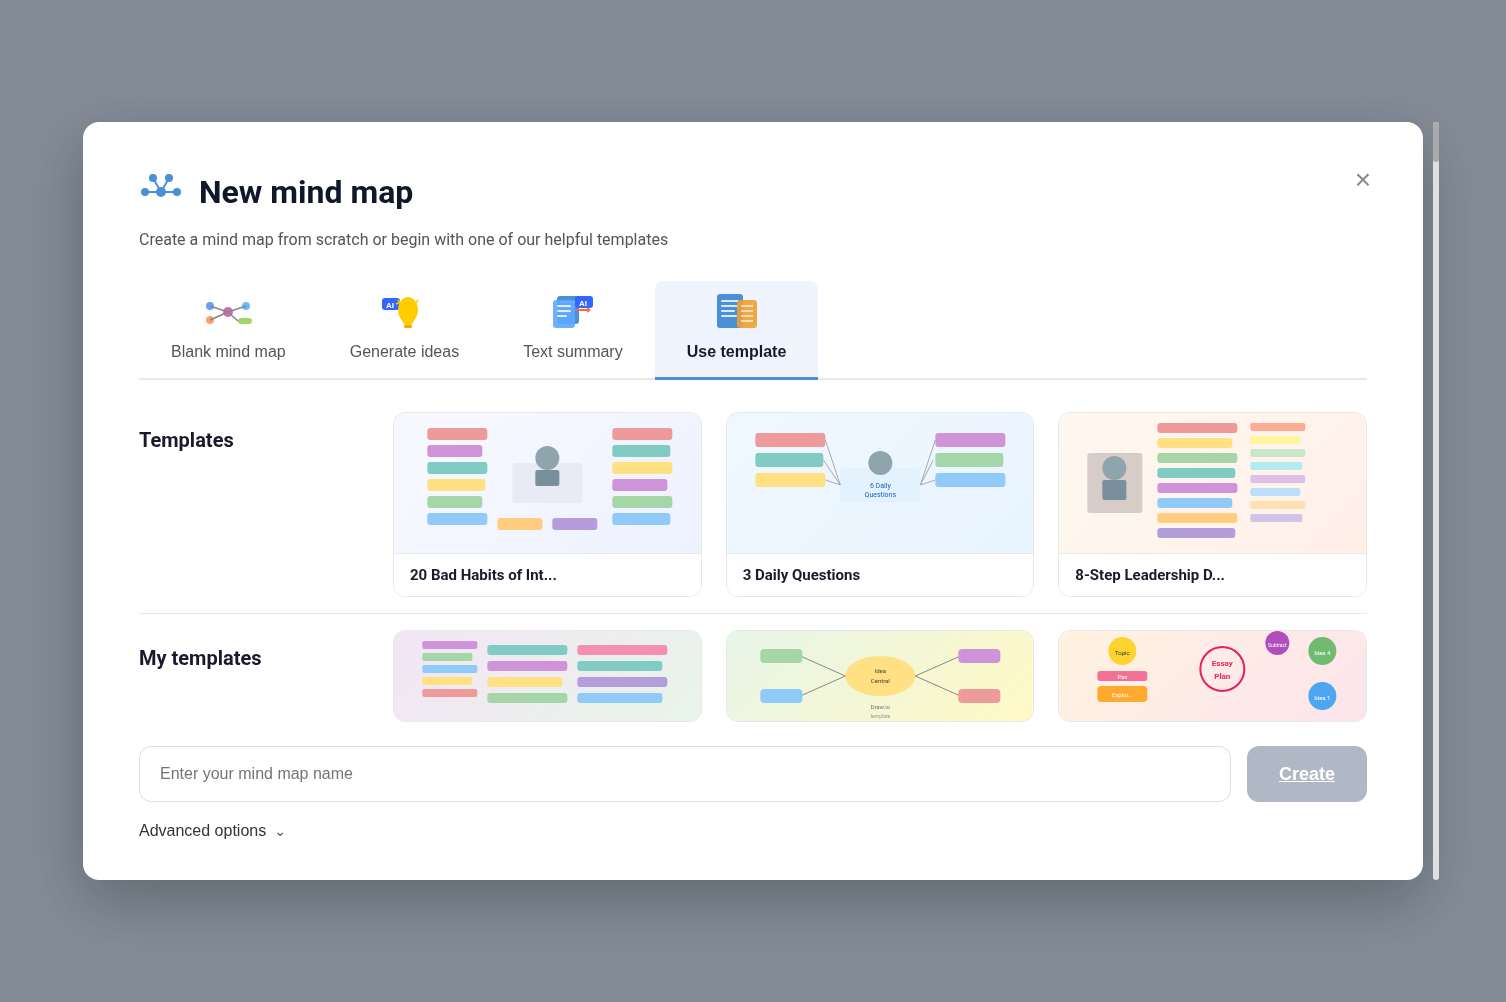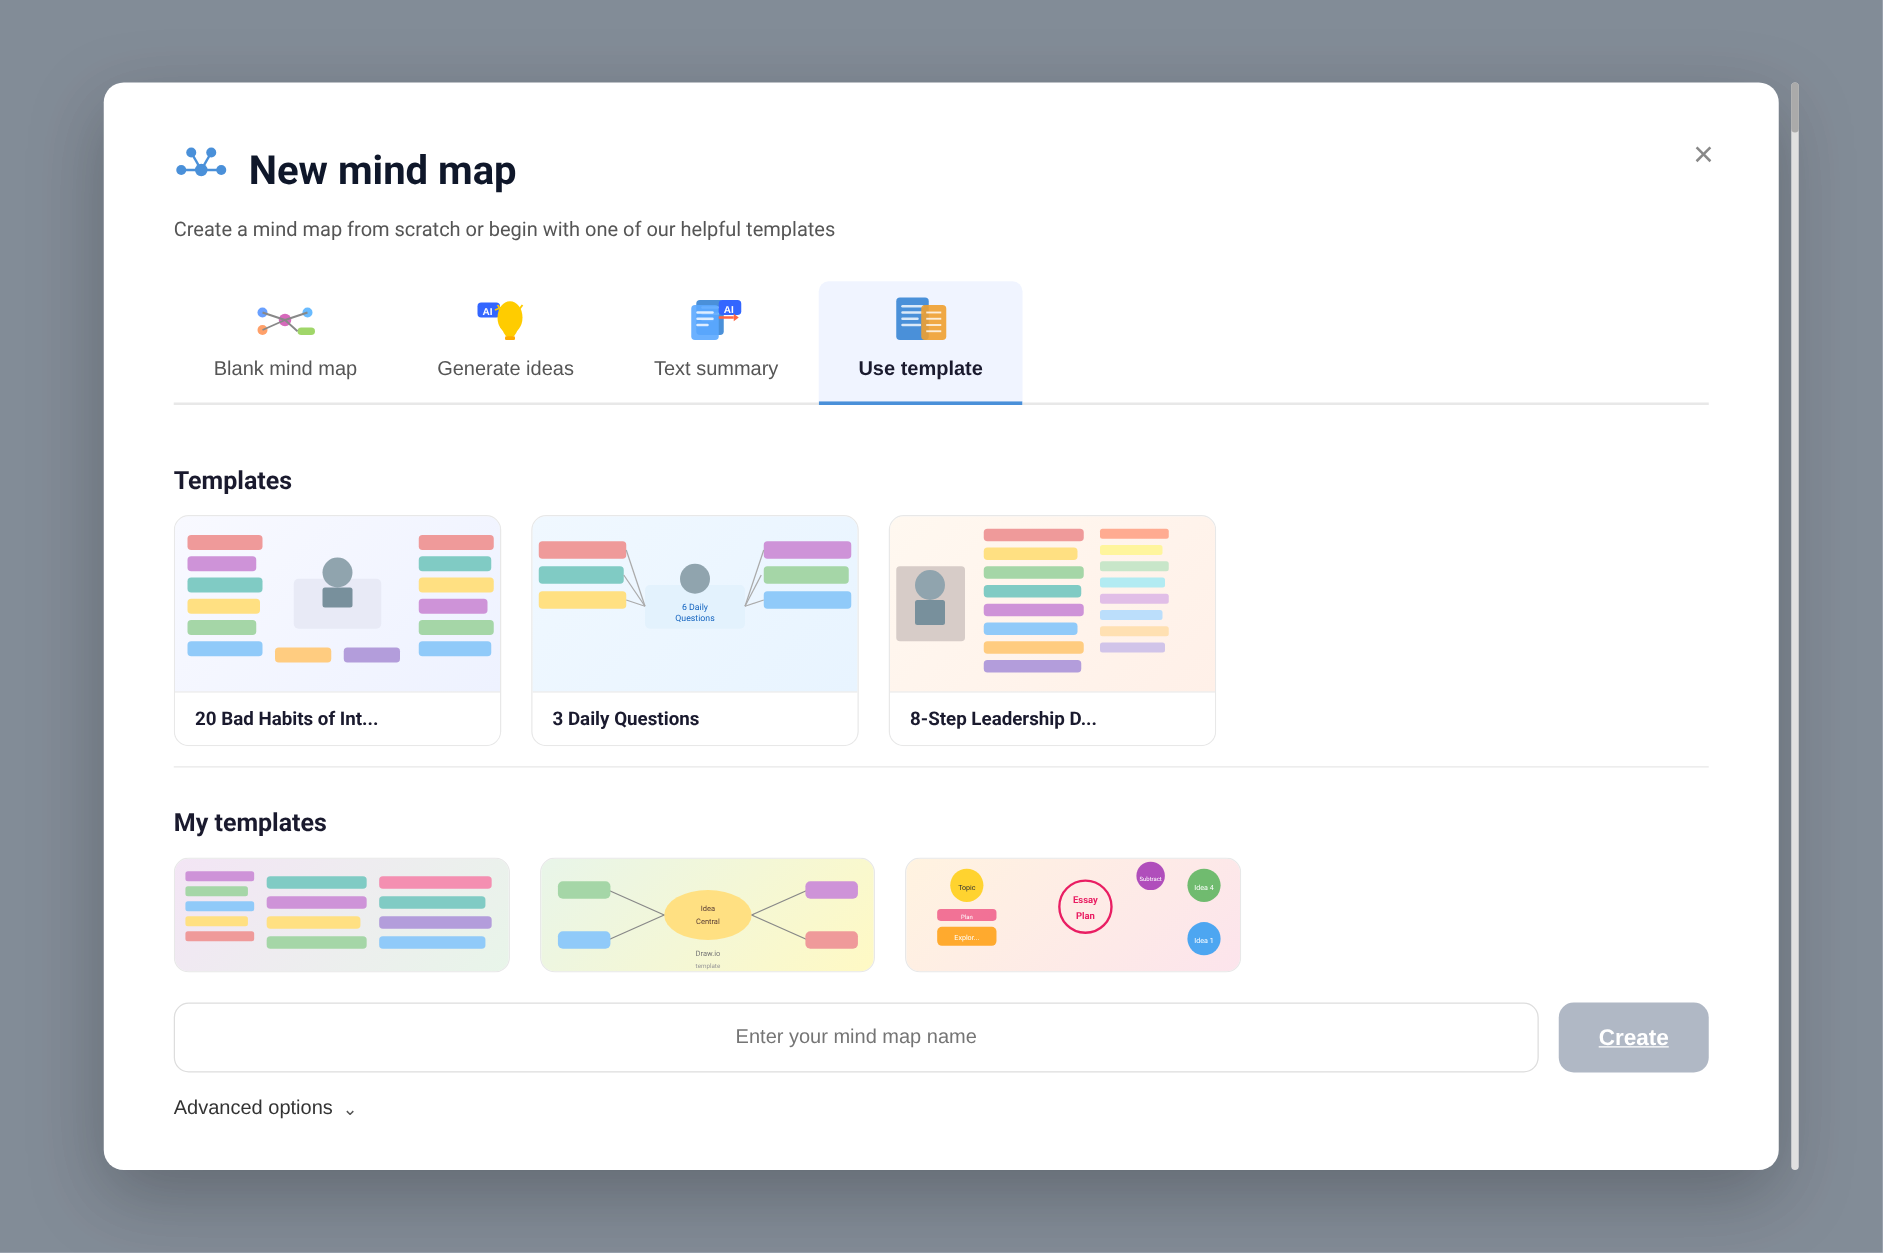--- a/index.html
+++ b/index.html
@@ -106,24 +106,23 @@
     .tab-icon {
       width: 56px;
       height: 46px;
       display: flex;
       align-items: center;
       justify-content: center;
     }
 
     .section {
       display: flex;
-      gap: 16px;
+      gap: 34px;
       margin-bottom: 8px;
       align-items: flex-start;
-      flex-direction: column;
     }
 
     .section-label {
       font-size: 20px;
       font-weight: 700;
       color: #1a1a2e;
       min-width: 220px;
       padding-top: 16px;
     }
 
@@ -213,21 +212,20 @@
     .name-input {
       flex: 1;
       height: 56px;
       border: 1px solid #ddd;
       border-radius: 12px;
       padding: 0 20px;
       font-size: 16px;
       color: #333;
       outline: none;
       background: white;
-      text-align: center;
     }
 
     .create-btn {
       height: 56px;
       padding: 0 32px;
       background: #b0b8c5;
       color: white;
       border: none;
       border-radius: 12px;
       font-size: 18px;

